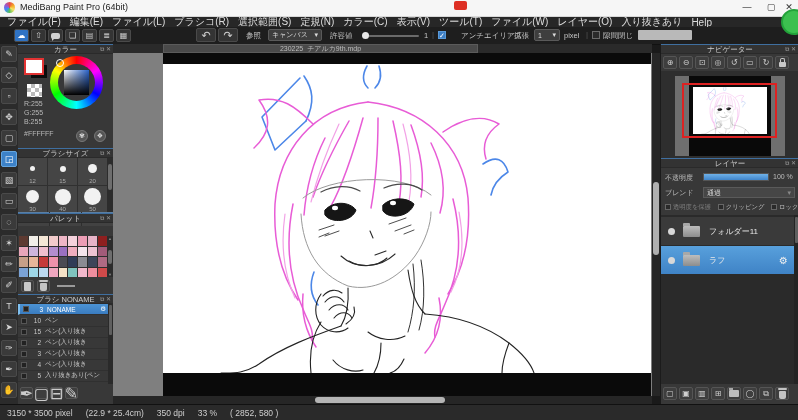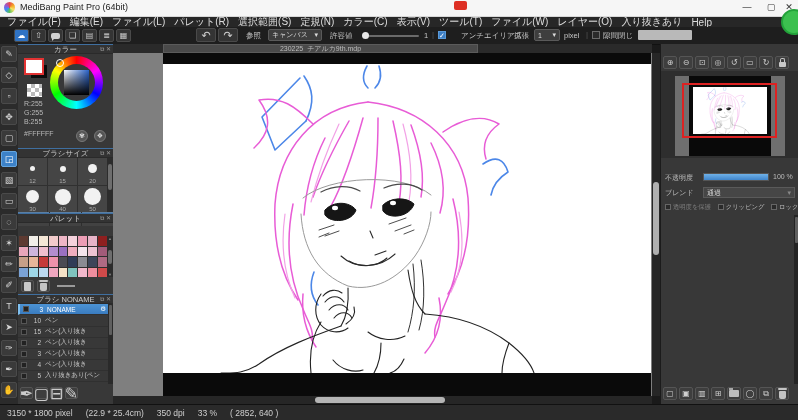--- a/index.html
+++ b/index.html
@@ -183,21 +183,21 @@
   <div id="win-min" class="abs winctl">—</div>
   <div id="win-max" class="abs winctl">▢</div>
   <div id="win-close" class="abs winctl">✕</div>
 </div>
 <div id="green-dot" class="abs"></div>
 
 <div id="menubar" class="abs">
   <span>ファイル(F)</span>
   <span>編集(E)</span>
   <span>ファイル(L)</span>
-  <span>パレット(R)</span>
+  <span>ブラシコ(R)</span>
   <span>選択範囲(S)</span>
   <span>定規(N)</span>
   <span>カラー(C)</span>
   <span>表示(V)</span>
   <span>ツール(T)</span>
   <span>ファイル(W)</span>
   <span>レイヤー(O)</span>
   <span>入り抜きあり</span>
   <span>Help</span>
 </div>
@@ -530,20 +530,24 @@
   <div id="hscroll" class="abs">
     <div id="hthumb" class="abs"></div>
   </div>
 </div>
 <div id="vscroll" class="abs">
   <div id="vthumb" class="abs"></div>
 </div>
 
 <div id="rightcol" class="abs">
 
+  <div class="rhead" style="top:0">
+    <span class="pt">ナビゲーター</span>
+    <span class="pbtns"><span>⧉</span> <span>✕</span></span>
+  </div>
   <div id="nav-tools" class="abs">
     <div class="nbtn">⊕</div>
     <div class="nbtn">⊖</div>
     <div class="nbtn">⊡</div>
     <div class="nbtn">◎</div>
     <div class="nbtn">↺</div>
     <div class="nbtn">▭</div>
     <div class="nbtn">↻</div>
     <div class="nbtn">
         <span class="i-lock"></span>
@@ -554,34 +558,51 @@
     <div id="nav-grey-r" class="abs"></div>
     <div id="nav-black" class="abs"></div>
     <div id="nav-white" class="abs">
       <svg width="74" height="47" viewBox="0 0 488 309" preserveAspectRatio="none">
           <use href="#sketch"></use>
         </svg>
     </div>
     <div id="nav-frame" class="abs"></div>
   </div>
 
+  <div class="rhead" style="top:114px">
+    <span class="pt">レイヤー</span>
+    <span class="pbtns"><span>⧉</span> <span>✕</span></span>
+  </div>
   <span class="abs lrow-label" style="left:4px;top:129px">不透明度</span>
   <div id="op-track" class="abs">
       <div id="op-fill" class="abs"></div>
     </div>
   <span class="abs lrow-label" style="left:112px;top:129px">100 %</span>
   <span class="abs lrow-label" style="left:4px;top:144px">ブレンド</span>
   <div id="blend-dd" class="abs">
     <span>通過</span>
     <span style="color:#888">▾</span>
   </div>
   <div class="abs" style="left:4px;top:159px;font-size:6.3px;color:#7d7d7d;white-space:nowrap">
     <span class="lchk"></span><span>透明度を保護</span>
     <span class="lchk" style="margin-left:5px"></span><span style="color:#bdbdbd">クリッピング</span>
     <span class="lchk" style="margin-left:5px"></span><span style="color:#bdbdbd">ロック</span>
+  </div>
+  <div id="layerlist" class="abs">
+    <div class="lay" style="top:2px">
+      <span class="eye"></span>
+      <span class="fold"></span>
+      <span class="lname">フォルダー11</span>
+    </div>
+    <div class="lay sel" style="top:31px">
+      <span class="eye"></span>
+      <span class="fold"></span>
+      <span class="lname">ラフ</span>
+      <span class="gear">⚙</span>
+    </div>
   </div>
   <div id="lay-scroll" class="abs">
       <div id="lay-thumb" class="abs"></div>
     </div>
   <div id="lay-btns" class="abs">
     <div class="lbtn">▢</div>
     <div class="lbtn">▣</div>
     <div class="lbtn">▥</div>
     <div class="lbtn">⊞</div>
     <div class="lbtn">
@@ -589,18 +610,18 @@
       </div>
     <div class="lbtn">◯</div>
     <div class="lbtn">⧉</div>
     <div class="lbtn">
         <span class="i-trash"></span>
       </div>
   </div>
 </div>
 
 <div id="statusbar" class="abs">
-  <span>3150 * 1800 pixel</span>
+  <span>3150 * 3500 pixel</span>
   <span>(22.9 * 25.4cm)</span>
   <span>350 dpi</span>
   <span>33 %</span>
-  <span>( 2852, 640 )</span>
+  <span>( 2852, 580 )</span>
 </div>
 
 </body></html>

